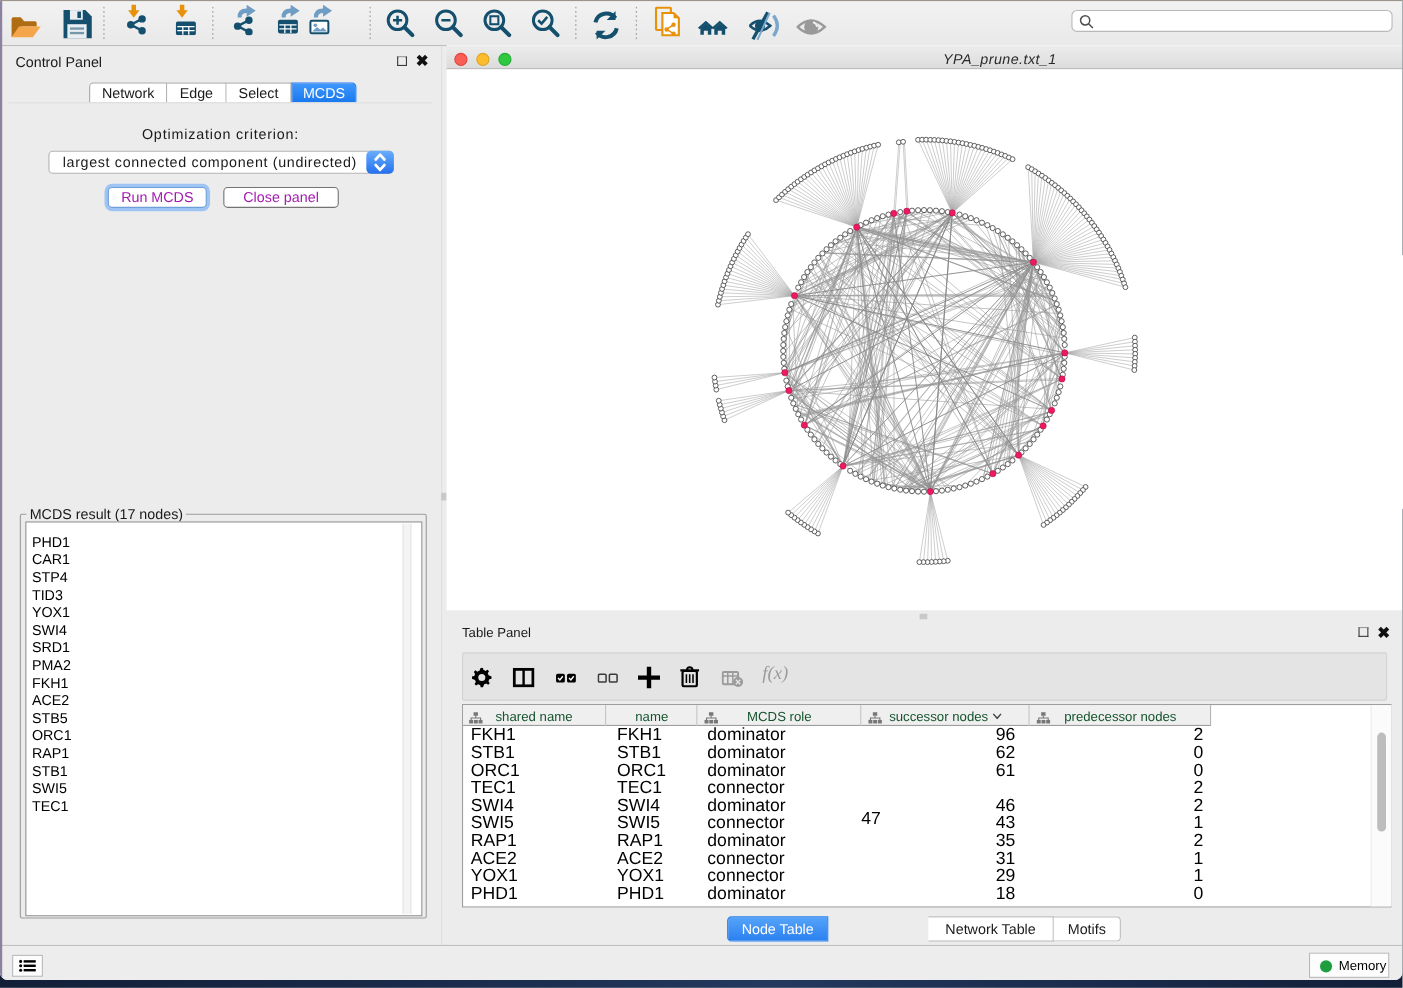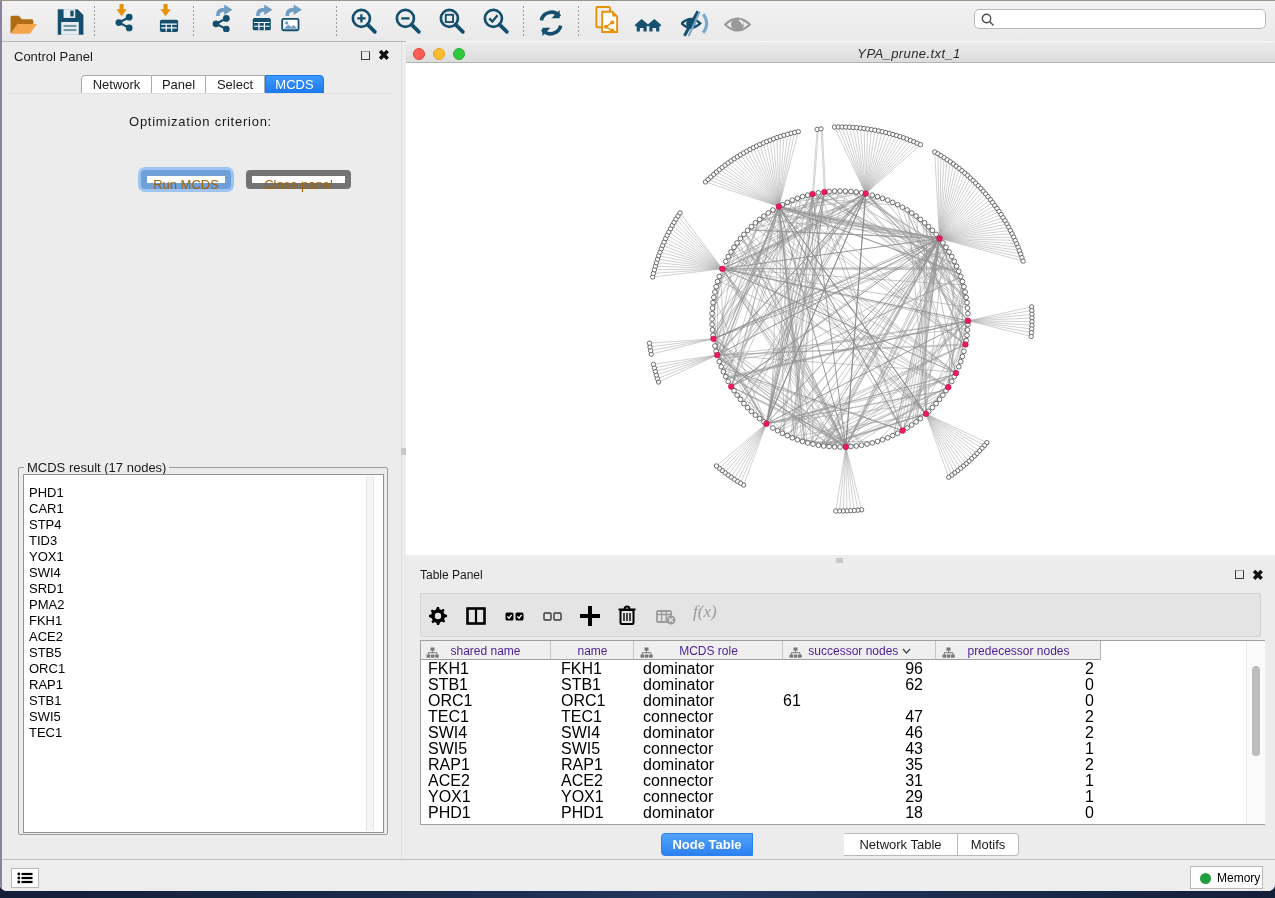--- a/index.html
+++ b/index.html
@@ -28,22 +28,22 @@
 .tab.sel { background:linear-gradient(#3f97fb,#1a79ef); color:#fff; border-color:#1a79ef; }
 
 #cpcontent { position:absolute; left:8px; top:51px; width:385px; height:795px;
   background:#ececec; border-top:1px solid #e0e0e0; }
 #optlabel { position:absolute; left:0; top:72px; width:401px; text-align:center; font-size:13px; color:#1a1a1a; letter-spacing:0.75px; }
 #combo { position:absolute; left:44px; top:95px; width:314px; height:21px; background:#fff;
   border:1px solid #b4b4b4; border-radius:4px; font-size:13px; color:#1a1a1a; line-height:19px; }
 #combo .ctext { position:absolute; left:12px; letter-spacing:0.6px; white-space:nowrap; }
 #combo .spin { position:absolute; right:-1px; top:-1px; width:25px; height:21px; border-radius:4.5px;
   background:linear-gradient(#6aaefc,#2470ee); }
-.pbtn { position:absolute; top:128px; height:19px; background:#fff; border:6px solid #737373;
-  border-radius:4px; font-size:13px; color:#a16207; text-align:center; line-height:18px;margin-left:43px; }
+.pbtn { position:absolute; top:128px; height:19px; background:#fff; border:1px solid #737373;
+  border-radius:4px; font-size:13px; color:#a21caf; text-align:center; line-height:18px; }
 #runbtn { left:98px; width:90px; box-shadow:0 0 0 3px #9ec4f3; border-color:#6f9fd8; }
 #closebtn { left:203px; width:105px; }
 
 
 #fieldset { position:absolute; left:18px; top:425px; width:370px; height:368px;
   border:1px solid #9b9b9b; border-radius:2px;padding-left:44px; }
 #fieldlegend { position:absolute; left:5px; top:-8px; background:#ececec; padding:0 3px; font-size:13px; color:#1a1a1a; }
 #mlist { position:absolute; left:4px; top:6px; width:361px; height:359px; background:#fff; border:1px solid #919191; }
 #mlist .track { position:absolute; right:9px; top:1px; width:8px; height:355px; background:#f4f4f4;
   border-left:1px solid #e4e4e4; border-right:1px solid #e4e4e4; }
@@ -64,29 +64,29 @@
 #netcanvas { position:absolute; left:0; top:22px; width:869px; height:492px; background:#fff; }
 
 
 #tpanel { position:absolute; left:406px; top:565px; width:869px; height:294px; background:#ececec; }
 #tpanel .ptitle { position:absolute; left:14px; top:3px; font-size:12px; color:#1a1a1a; }
 #ttoolbar { position:absolute; left:14px; top:28px; width:841px; height:44px;
   background:#e4e4e4; border:1px solid #d2d2d2; border-radius:2px; }
 #tscroll { position:absolute; left:14px; top:75px; width:845px; height:185px; background:#fff;
   border:1px solid #9e9e9e; }
 #thead { position:absolute; left:0; top:0; height:19px; width:680px; background:#efefef;
-  border-bottom:1px solid #9e9e9e; font-size:12px; color:#4c1d95; }
+  border-bottom:1px solid #9e9e9e; font-size:12px; color:#14532d; }
 .hcell { position:absolute; top:0; height:19px; border-right:1px solid #c5c5c5; text-align:center; line-height:20px; }
 .trow { position:absolute; height:16px; line-height:16px; }
 .hico { position:absolute; left:5px; top:4px; }
 .vthumb { position:absolute; left:831px; top:25px; width:8px; height:90px; background:#bdbdbd; border-radius:4px; }
 
 .btab { position:absolute; top:268px; height:23px; background:#fff; border:1px solid #b9b9b9;
   font-size:13px; color:#1a1a1a; text-align:center; line-height:22px; }
-.btab.sel { background:linear-gradient(#55a3f9,#2b81f0); color:#fff; border-color:#2b81f0;font-weight:bold; }
+.btab.sel { background:linear-gradient(#55a3f9,#2b81f0); color:#fff; border-color:#2b81f0; }
 
 
 #statusbar { position:absolute; left:0; top:859px; width:1275px; height:32px;
   background:#ededed; border-top:1px solid #c0c0c0; }
 #listbtn { position:absolute; left:11px; top:8px; width:28px; height:20px; background:#fdfdfd;
   border:1px solid #b9b9b9; }
 #membtn { position:absolute; right:12px; top:6px; width:73px; height:23px; background:#fdfdfd;
   border:1px solid #b9b9b9; font-size:12px; color:#000; }
 #membtn .dot { position:absolute; left:9px; top:6px; width:11px; height:11px; border-radius:50%; background:#1e9e3e; }
 #membtn .mt { position:absolute; left:26px; top:4px; }
@@ -232,25 +232,34 @@
           <path d="M8.6 8.6 L12.5 12.5" stroke="#4e4e4e" stroke-width="1.4"></path>
         </svg>
       </div>
   </div>
 
   <div id="cpanel">
     <div class="ptitle">Control Panel</div>
     <div class="wbtn" style="left:361px;"></div>
     <div class="xbtn" style="left:378px;">✖</div>
     <div class="tab" style="left:81px; width:71px; border-radius:4px 0 0 0;">Network</div>
-    <div class="tab" style="left:152px; width:54px; border-left:none;">Panel</div>
+    <div class="tab" style="left:152px; width:54px; border-left:none;">Edge</div>
     <div class="tab" style="left:206px; width:59px; border-left:none;">Select</div>
     <div class="tab sel" style="left:265px; width:59px; border-radius:0 4px 0 0;">MCDS</div>
     <div id="cpcontent"></div>
     <div id="optlabel">Optimization criterion:</div>
+    <div id="combo">
+        <span class="ctext">largest connected component (undirected)</span>
+      <span class="spin">
+          <svg width="25" height="21" viewBox="0 0 25 21" style="position:absolute;left:0;top:0;">
+            <path d="M8.5 8 l4-4.5 4 4.5" stroke="#fff" stroke-width="2.4" fill="none" stroke-linecap="round" stroke-linejoin="round"></path>
+            <path d="M8.5 13 l4 4.5 4-4.5" stroke="#fff" stroke-width="2.4" fill="none" stroke-linecap="round" stroke-linejoin="round"></path>
+          </svg>
+        </span>
+      </div>
     <div class="pbtn" id="runbtn">Run MCDS</div>
     <div class="pbtn" id="closebtn">Close panel</div>
     <div id="fieldset">
       <div id="fieldlegend">MCDS result (17 nodes)</div>
       <div id="mlist">
         <div class="track"></div>
         <ul>
           <li>PHD1</li>
             <li>CAR1</li>
             <li>STP4</li>
@@ -1204,28 +1213,28 @@
           <span style="position:absolute;left:7px;">STB1</span>
           <span style="position:absolute;left:140px;">STB1</span>
           <span style="position:absolute;left:222px;">dominator</span>
           <span style="position:absolute;left:362px;width:140px;text-align:right;">62</span>
           <span style="position:absolute;left:516px;width:157px;text-align:right;">0</span>
         </div>
 <div class="trow" style="top:52px; left:0; width:845px;">
           <span style="position:absolute;left:7px;">ORC1</span>
           <span style="position:absolute;left:140px;">ORC1</span>
           <span style="position:absolute;left:222px;">dominator</span>
-          <span style="position:absolute;left:362px;width:140px;">61</span>
+          <span style="position:absolute;left:362px;width:140px;text-align:right;">61</span>
           <span style="position:absolute;left:516px;width:157px;text-align:right;">0</span>
         </div>
 <div class="trow" style="top:68px; left:0; width:845px;">
           <span style="position:absolute;left:7px;">TEC1</span>
           <span style="position:absolute;left:140px;">TEC1</span>
           <span style="position:absolute;left:222px;">connector</span>
-          <span style="position:absolute;left:362px;width:140px;text-align:right;">47</span>
+          <span style="position:absolute;left:362px;width:140px;margin-top:28px;">47</span>
           <span style="position:absolute;left:516px;width:157px;text-align:right;">2</span>
         </div>
 <div class="trow" style="top:84px; left:0; width:845px;">
           <span style="position:absolute;left:7px;">SWI4</span>
           <span style="position:absolute;left:140px;">SWI4</span>
           <span style="position:absolute;left:222px;">dominator</span>
           <span style="position:absolute;left:362px;width:140px;text-align:right;">46</span>
           <span style="position:absolute;left:516px;width:157px;text-align:right;">2</span>
         </div>
 <div class="trow" style="top:100px; left:0; width:845px;">

